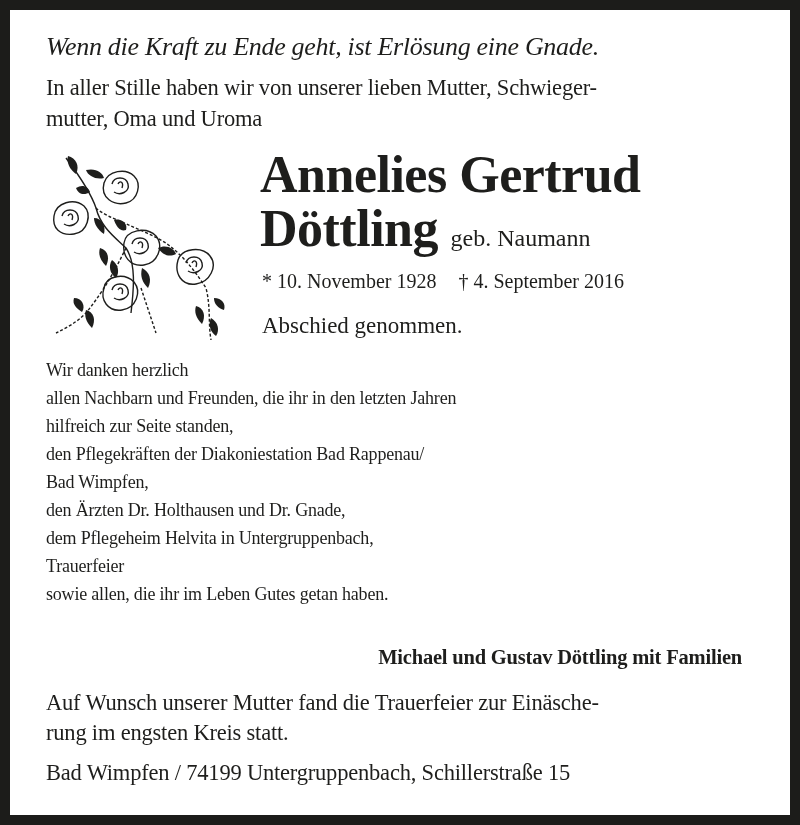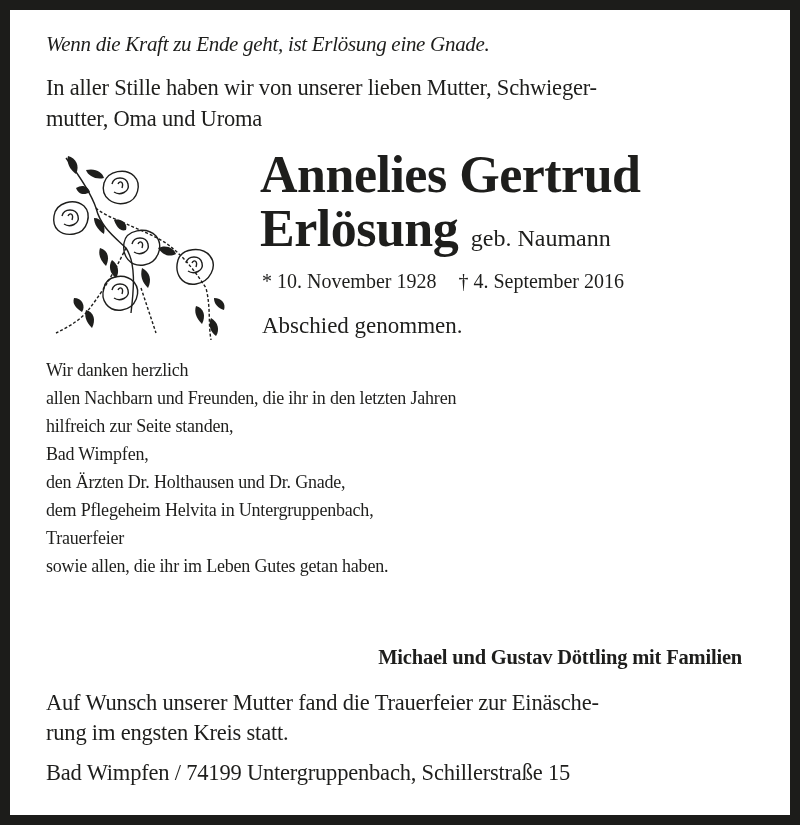--- a/index.html
+++ b/index.html
@@ -12,21 +12,21 @@
   .card {
     position: absolute;
     left: 10px; top: 10px;
     width: 780px; height: 805px;
     background: #ffffff;
     color: #1e1e1c;
     font-family: "Liberation Serif", "DejaVu Serif", serif;
   }
   .motto {
     position: absolute; left: 36px; top: 22px;
-    font-style: italic; font-size: 21px;
+    font-style: italic; font-size: 26px;
     letter-spacing: -0.3px;
   }
   .intro {
     position: absolute; left: 36px; top: 62px;
     font-size: 22.5px; line-height: 31px;
     letter-spacing: -0.2px;
   }
   .roses {
     position: absolute; left: 36px; top: 138px;
     width: 190px; height: 195px;
@@ -122,35 +122,36 @@
       <path d="M146 115 C148 111, 152 113, 150 119"></path>
       <path d="M58 140 C60 128, 78 124, 88 134 C96 144, 90 160, 76 162 C62 164, 54 152, 58 140Z"></path>
       <path d="M66 142 C68 134, 80 134, 82 142 C84 150, 74 154, 68 150"></path>
       <path d="M72 142 C74 138, 78 140, 76 146"></path>
     </g>
   </svg>
 
   <div class="name-block">
     <div class="name1">Annelies Gertrud</div>
     <div class="name2">
-      <span>Erlösung</span>
+      <span>Döttling</span>
       <span class="birth">geb. Naumann</span>
     </div>
   </div>
 
   <div class="dates">
     <span>* 10. November 1928</span><span class="sep"></span><span>† 4. September 2016</span>
   </div>
 
   <div class="farewell">Abschied genommen.</div>
 
   <div class="thanks">
     <div>Wir danken herzlich</div>
     <div>allen Nachbarn und Freunden, die ihr in den letzten Jahren</div>
     <div>hilfreich zur Seite standen,</div>
+    <div>den Pflegekräften der Diakoniestation Bad Rappenau/</div>
     <div>Bad Wimpfen,</div>
     <div>den Ärzten Dr. Holthausen und Dr. Gnade,</div>
     <div>dem Pflegeheim Helvita in Untergruppenbach,</div>
     <div>Trauerfeier</div>
     <div>sowie allen, die ihr im Leben Gutes getan haben.</div>
   </div>
 
   <div class="signature">Michael und Gustav Döttling mit Familien</div>
 
   <div class="ceremony">

